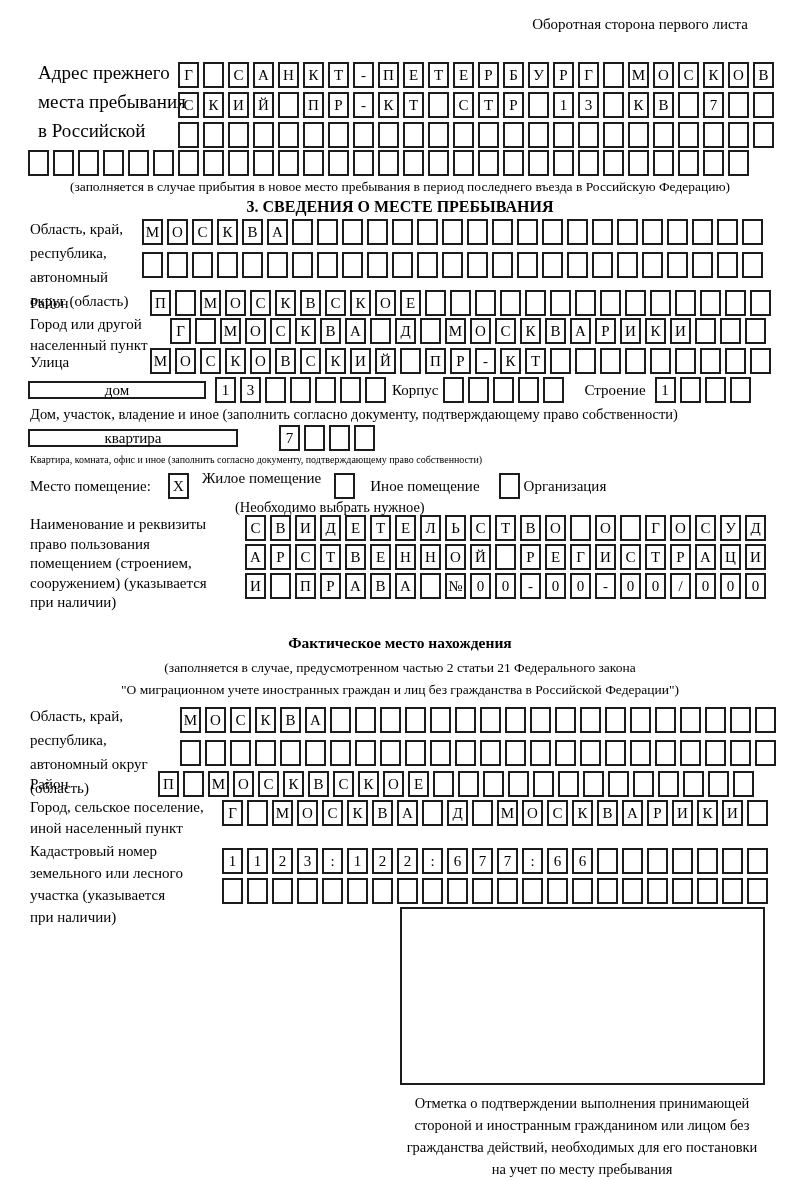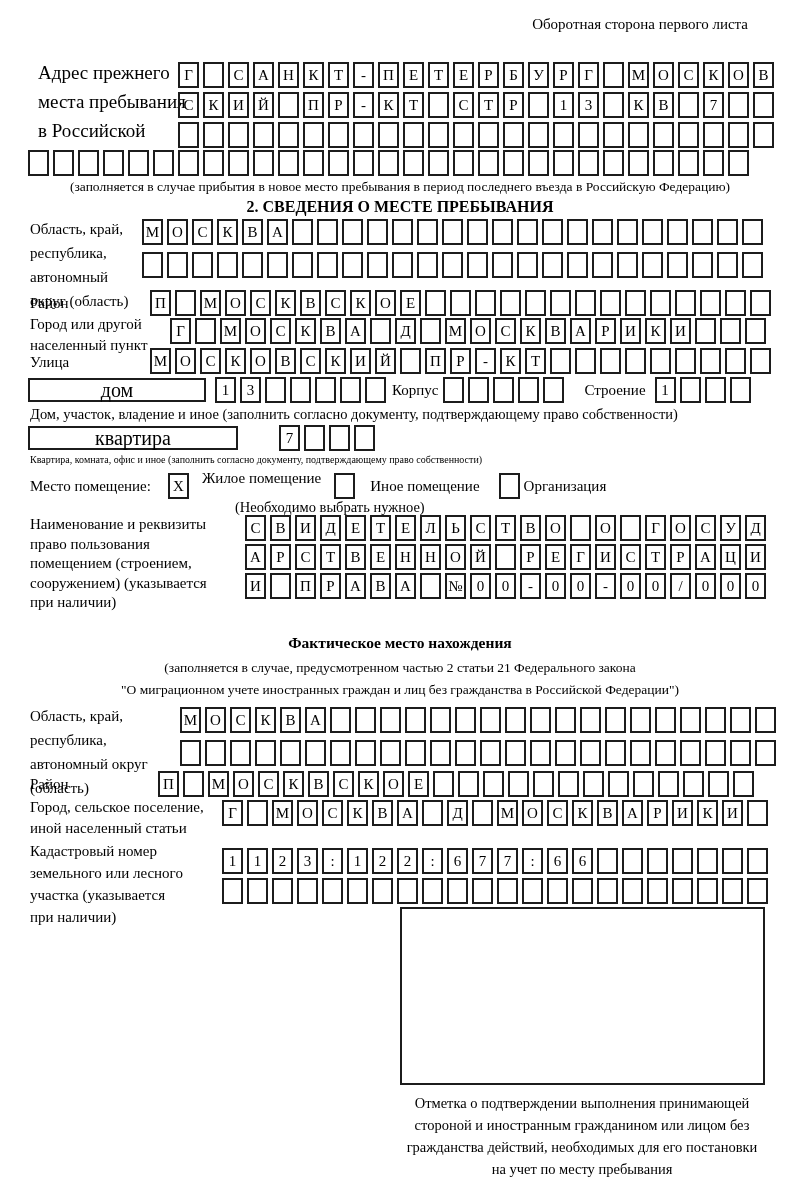--- a/index.html
+++ b/index.html
@@ -15,22 +15,22 @@
   .boxrow { display:flex; height:26px; margin-bottom:4px; }
   .cell {
     flex:none; display:inline-flex; align-items:center; justify-content:center;
     width:21px; height:26px; border:2px solid #1c1c1c; margin-right:4px;
     font-size:15px; line-height:1; overflow:hidden;
   }
   .note { font-size:13.5px; }
   .center { text-align:center; width:100%; }
   .h2 { font-size:16px; font-weight:bold; }
   .widebox {
-    flex:none; border:2px solid #1c1c1c; height:24px;
-    display:flex; align-items:center; justify-content:center; font-size:20px;
+    flex:none; border:2px solid #1c1c1c; height:18px;
+    display:flex; align-items:center; justify-content:center; font-size:15px;
   }
   .inlinerow { display:flex; align-items:center; height:28px; }
   .stamp-box { border:2px solid #1c1c1c; width:365px; height:178px; background:#fff; }
   .caption { font-size:14.5px; line-height:22px; text-align:center; }
   .stay { font-size:15px; }
 </style>
 </head>
 <body>
 
 <div class="abs note" style="top:16px; right:52px; font-size:15px;">Оборотная сторона первого листа</div>
@@ -147,21 +147,21 @@
     <span class="cell"></span>
     <span class="cell"></span>
     <span class="cell"></span>
     <span class="cell"></span>
     <span class="cell"></span>
     <span class="cell"></span>
   </div>
 
 <div class="abs note center" style="top:179px; left:0;">(заполняется в случае прибытия в новое место пребывания в период последнего въезда в Российскую Федерацию)</div>
 
-<div class="abs h2 center" style="top:198px; left:0;">2. СВЕДЕНИЯ О МЕСТЕ ПРЕБЫВАНИЯ</div>
+<div class="abs h2 center" style="top:198px; left:0;">3. СВЕДЕНИЯ О МЕСТЕ ПРЕБЫВАНИЯ</div>
 
 <div class="abs lbl-sm" style="top:217px; left:30px; width:120px;">
   <div>Область, край,</div>
   <div>республика,</div>
   <div>автономный</div>
   <div>округ (область)</div>
 </div>
 <div class="abs" style="top:219px; left:142px;">
   <div class="boxrow" style="margin-bottom:7px;">
       <span class="cell">М</span>
@@ -526,21 +526,21 @@
     <span class="cell"></span>
     <span class="cell"></span>
     <span class="cell"></span>
     <span class="cell"></span>
     <span class="cell"></span>
     <span class="cell"></span>
   </div>
 
 <div class="abs" style="top:797px; left:30px; font-size:15px; line-height:21px; width:195px;">
   <div>Город, сельское поселение,</div>
-  <div>иной населенный статьи</div>
+  <div>иной населенный пункт</div>
 </div>
 <div class="abs boxrow" style="top:800px; left:222px;">
     <span class="cell">Г</span>
     <span class="cell"></span>
     <span class="cell">М</span>
     <span class="cell">О</span>
     <span class="cell">С</span>
     <span class="cell">К</span>
     <span class="cell">В</span>
     <span class="cell">А</span>

